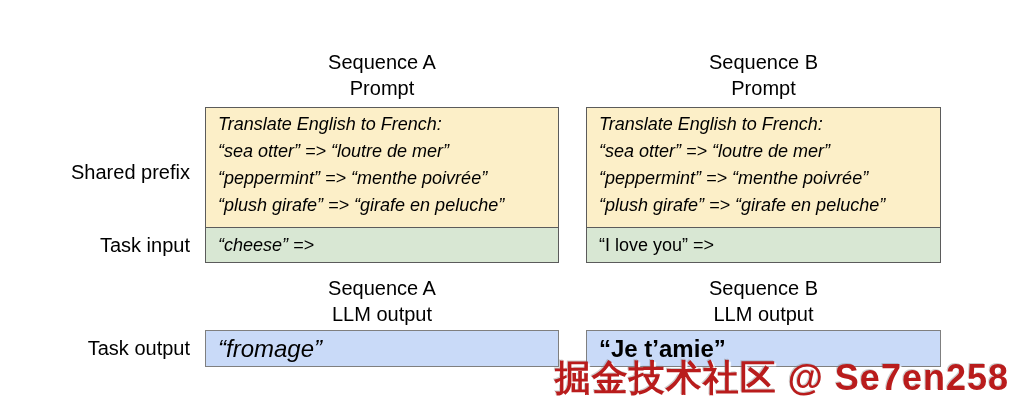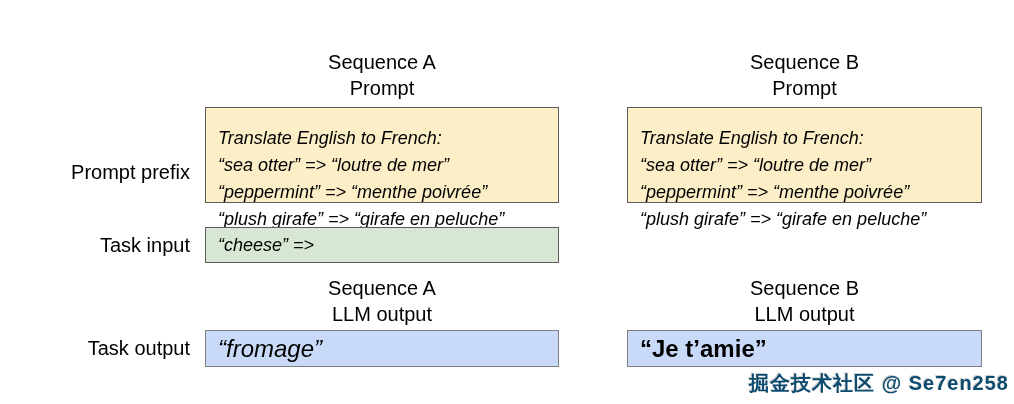--- a/index.html
+++ b/index.html
@@ -32,22 +32,22 @@
     line-height: 24px;
     color: #000;
   }
   .box {
     position: absolute;
     box-sizing: border-box;
     border: 1px solid var(--box-border, #5b5b5b);
   }
   .prefix-box {
     background: var(--prefix-bg, #fcefc8);
-    height: 96px;
-    padding: 17px 12px 0 12px;
+    height: 121px;
+    padding: 3px 12px 0 12px;
     font-size: 18px;
     line-height: 27px;
     font-style: italic;
   }
   .input-box {
     background: var(--input-bg, #d8e7d3);
     height: 36px;
     padding: 0 12px;
     font-size: 18px;
     display: flex;
@@ -57,66 +57,69 @@
     background: var(--output-bg, #c9daf8);
     border-color: var(--output-border, #7f7f7f);
     height: 37px;
     padding: 0 12px;
     font-size: 24px;
     display: flex;
     align-items: center;
   }
   .italic { font-style: italic; }
   .col-a { left: 205px; width: 354px; }
-  .col-b { left: 627px; width: 355px; }
+  .col-b { left: 586px; width: 355px; }
   .watermark {
     position: absolute;
     right: 5px;
-    bottom: 7px;
-    font-size: 20px;
+    bottom: 1px;
+    font-size: 36px;
     font-weight: bold;
     letter-spacing: 1px;
-    color: #0c4a6e;
+    color: #b91c1c;
     text-shadow: 2px 2px 1px rgba(255,255,255,0.95), -1px -1px 0 rgba(130,130,130,0.4);
     white-space: nowrap;
   }
 </style>
 </head>
 <body>
 
 <div class="diagram" style="--prefix-bg: #fcefc8; --input-bg: #d8e7d3; --output-bg: #c9daf8; --box-border: #5b5b5b; --output-border: #7f7f7f;">
 
   <div class="col-header col-a" style="top:49px;">
     <div>Sequence A</div>
     <div>Prompt</div>
   </div>
   <div class="col-header col-b" style="top:49px;">
     <div>Sequence B</div>
     <div>Prompt</div>
   </div>
 
-  <div class="row-label" style="top:160px;">Prompt prefix</div>
+  <div class="row-label" style="top:160px;">Shared prefix</div>
   <div class="row-label" style="top:336px;">Task output</div>
   <div class="row-label" style="top:233px;">Task input</div>
 
   <div class="box prefix-box col-a" style="top:107px;">
     <div>Translate English to French:</div>
     <div>“sea otter” =&gt; “loutre de mer”</div>
     <div>“peppermint” =&gt; “menthe poivrée”</div>
     <div>“plush girafe” =&gt; “girafe en peluche”</div>
   </div>
   <div class="box input-box col-a" style="top:227px;align-items:center;">
     <span class="italic">“cheese” =&gt;</span>
   </div>
 
   <div class="box prefix-box col-b" style="top:107px;">
     <div>Translate English to French:</div>
     <div>“sea otter” =&gt; “loutre de mer”</div>
     <div>“peppermint” =&gt; “menthe poivrée”</div>
     <div>“plush girafe” =&gt; “girafe en peluche”</div>
+  </div>
+  <div class="box input-box col-b" style="top:227px;">
+    <span>“I love you” =&gt;</span>
   </div>
 
   <div class="col-header col-a" style="top:275px;">
     <div>Sequence A</div>
     <div>LLM output</div>
   </div>
   <div class="col-header col-b" style="top:275px;">
     <div>Sequence B</div>
     <div>LLM output</div>
   </div>

